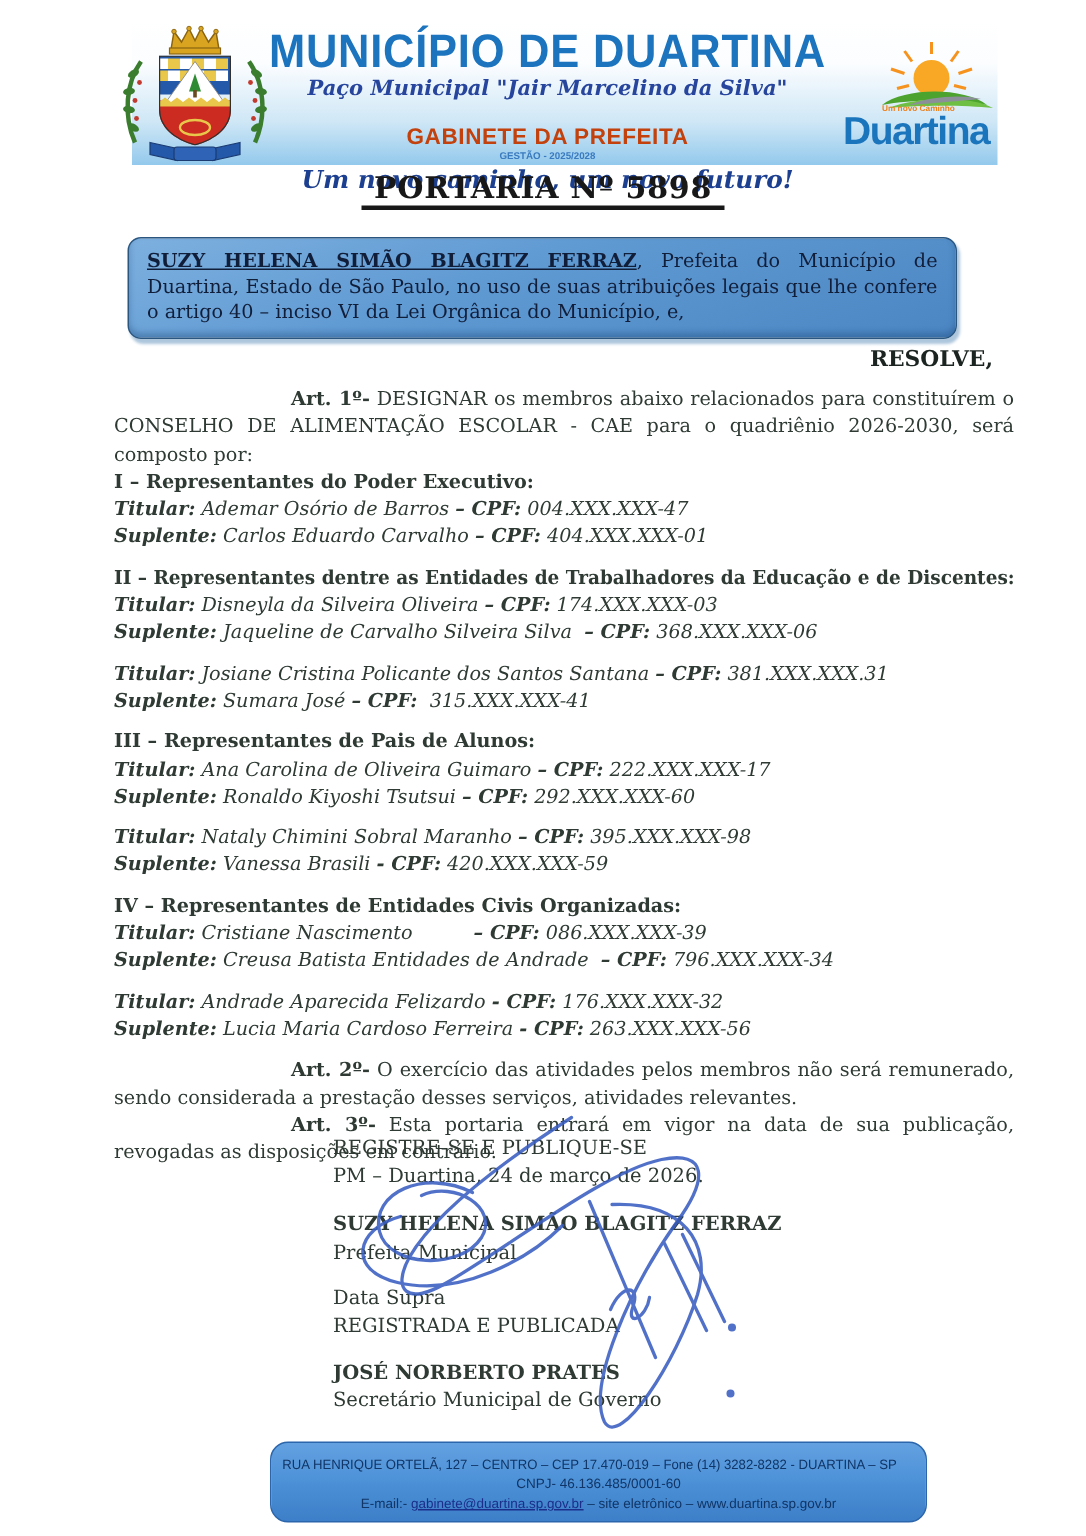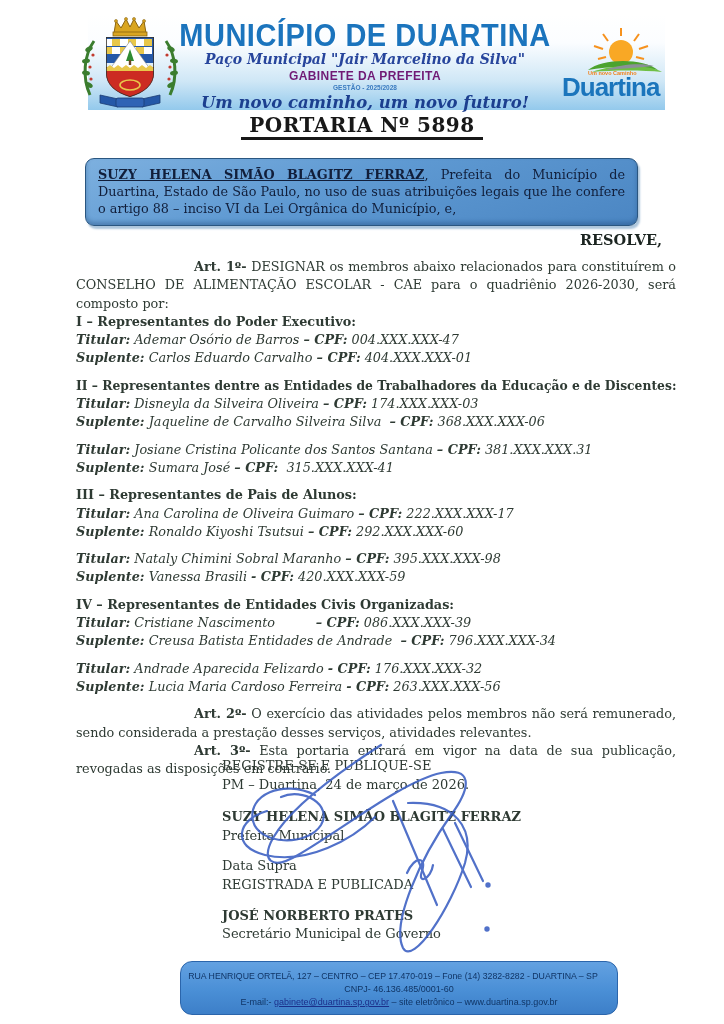--- a/index.html
+++ b/index.html
@@ -12,21 +12,21 @@
     position:absolute; left:88px; top:14px; width:577px; height:96px;
     background:linear-gradient(180deg,#ffffff 0%,#fbfdff 30%,#cfe7f6 70%,#93c9ec 100%);
   }
   .crest { position:absolute; left:76px; top:15px; width:108px; height:96px; }
   .header-center { position:absolute; left:168px; top:20px; width:394px; text-align:center; }
   .muni {
     font-family:"Liberation Sans", sans-serif; font-weight:bold; font-size:29px;
     color:#1b74bd; letter-spacing:0.5px; transform:scaleY(1.08); line-height:30px;
   }
   .hall  { font-size:14px; font-style:italic; font-weight:bold; color:#27459c; margin-top:1px; }
-  .office{ font-family:"Liberation Sans", sans-serif; font-weight:bold; font-size:12px; color:#701a75; letter-spacing:0.4px; margin-top:2px; }
+  .office{ font-family:"Liberation Sans", sans-serif; font-weight:bold; font-size:15px; color:#c2410c; letter-spacing:0.4px; margin-top:16px; }
   .term  { font-family:"Liberation Sans", sans-serif; font-weight:bold; font-size:6.5px; color:#3a7abf; margin-top:1px; }
   .motto { font-size:16.5px; font-style:italic; font-weight:bold; color:#1c3f8f; margin-top:2px; }
   .logo { position:absolute; left:558px; top:26px; width:126px; height:82px; }
   .logo-name {
     position:absolute; left:4px; top:46px; width:120px;
     font-family:"Liberation Sans", sans-serif; font-weight:bold; font-size:26px;
     color:#1b75bc; letter-spacing:-1px;
   }
   .logo-tag {
     position:absolute; left:30px; top:44px; font-family:"Liberation Sans", sans-serif;
@@ -171,21 +171,21 @@
   </svg>
   <div class="logo-tag">Um novo Caminho</div>
   <div class="logo-name">Duartina</div>
 </div>
 
 <div class="doc-title">
   <span class="ul">PORTARIA Nº 5898</span>
 </div>
 
 <div class="preamble">
-  <span class="pname">SUZY HELENA SIMÃO BLAGITZ FERRAZ</span><span>, Prefeita do Município de Duartina, Estado de São Paulo, no uso de suas atribuições legais que lhe confere o artigo 88 – inciso VI da Lei Orgânica do Município, e,</span>
+  <span class="pname">SUZY HELENA SIMÃO BLAGITZ FERRAZ</span><span>, Prefeita do Município de Duartina, Estado de São Paulo, no uso de suas atribuições legais que lhe confere o artigo 40 – inciso VI da Lei Orgânica do Município, e,</span>
 </div>
 
 <div class="resolve">RESOLVE,</div>
 
 <div class="body-text">
   <p class="indent"><b>Art. 1º-</b><span> DESIGNAR os membros abaixo relacionados para constituírem o CONSELHO DE ALIMENTAÇÃO ESCOLAR - CAE para o quadriênio 2026-2030, será composto por:</span></p>
   <div>
       <div class="section-heading">I – Representantes do Poder Executivo:</div>
       <div class="member-group">
         <div class="member-line"><b>Titular:</b><span> Ademar Osório de Barros </span><b>– CPF:</b><span> 004.XXX.XXX-47</span></div>

